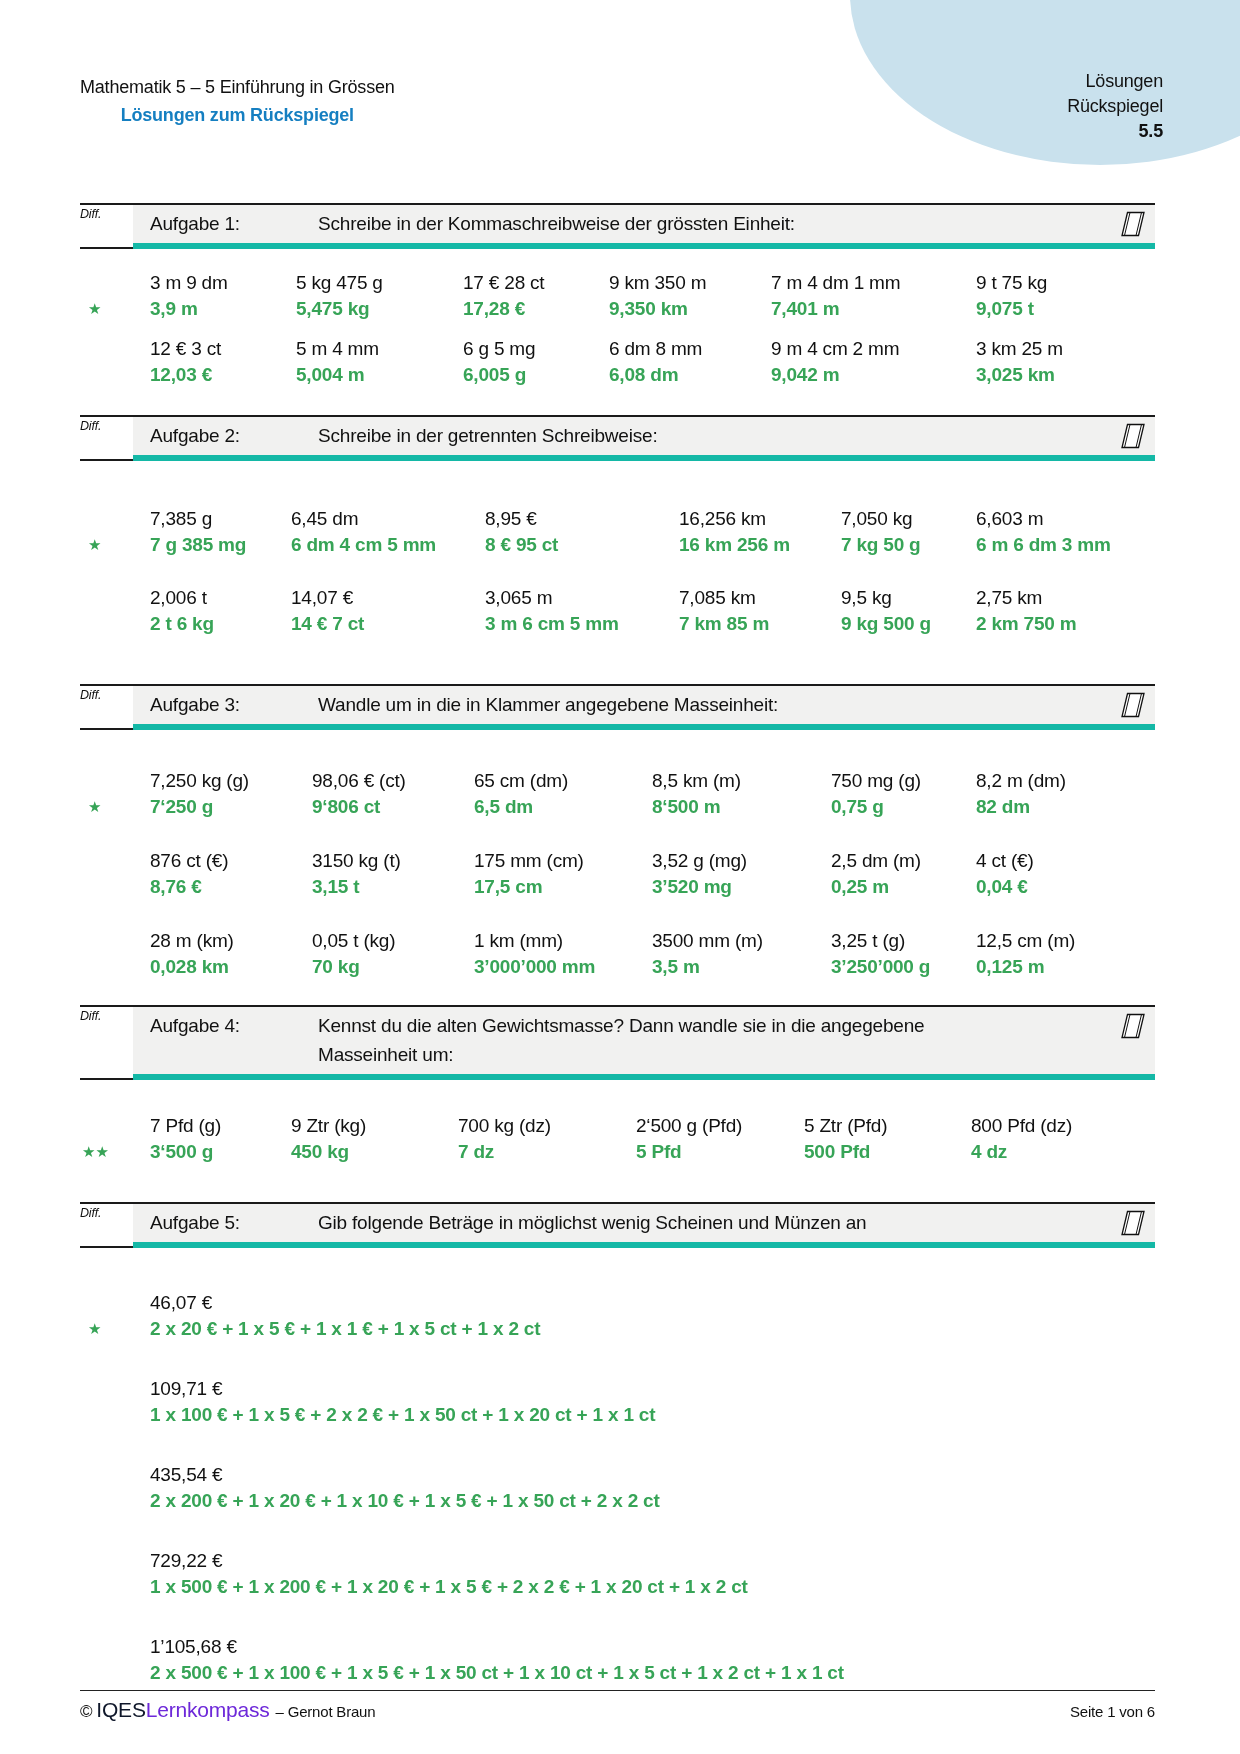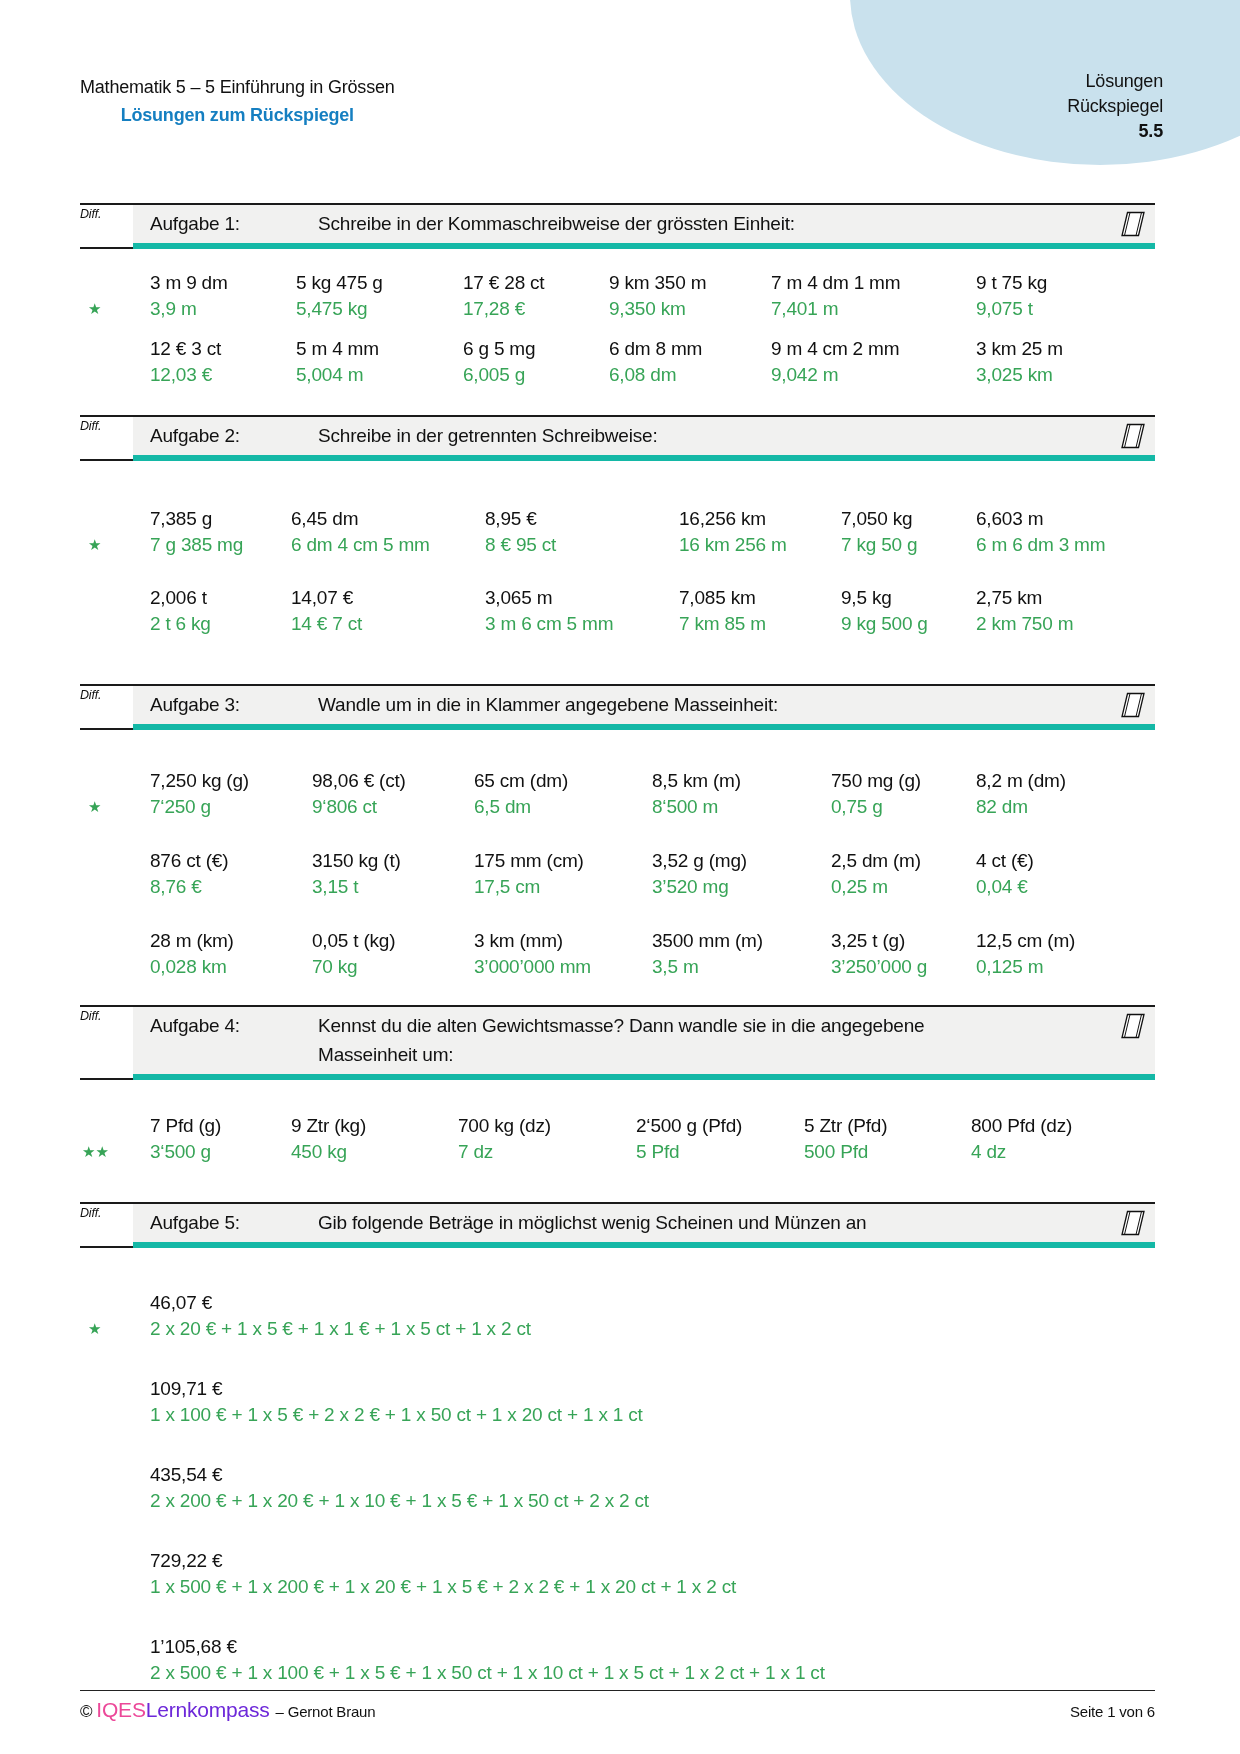--- a/index.html
+++ b/index.html
@@ -22,30 +22,30 @@
   .bar-title{display:inline-block;width:168px;vertical-align:top;}
   .bar-instr{display:inline-block;vertical-align:top;max-width:660px;}
   .bar-icon{position:absolute;right:9px;top:5px;width:26px;height:28px;}
   
   .row{position:relative;padding-left:70px;display:grid;font-size:19px;}
   .s1 .row{grid-template-columns:146px 167px 146px 162px 205px 1fr;}
   .s2 .row{grid-template-columns:141px 194px 194px 162px 135px 1fr;}
   .s3 .row{grid-template-columns:162px 162px 178px 179px 145px 1fr;}
   .s4 .row{grid-template-columns:141px 167px 178px 168px 167px 1fr;}
   .q{line-height:26px;white-space:nowrap;}
-  .a{line-height:26px;white-space:nowrap;color:#37a457;}
+  .a{line-height:26px;white-space:nowrap;color:#37a457;font-weight:bold;}
   .stars{position:absolute;left:8px;top:26px;line-height:26px;font-size:15px;color:#37a457;letter-spacing:1px;}
   
   .block{position:relative;padding-left:70px;font-size:19px;}
   
   .footer-rule{position:absolute;left:80px;right:85px;top:1690px;border-top:1.5px solid #222;}
   .footer{position:absolute;left:80px;right:85px;top:1698px;display:flex;justify-content:space-between;align-items:baseline;}
   .brand{font-size:21px;}
   .brand .copy{font-size:17px;margin-right:4px;}
-  .brand .iqes{color:#ec4899;}
+  .brand .iqes{color:#0f172a;}
   .brand .rest{color:#6d28d9;margin-top:25px;}
   .brand .author{font-size:15px;margin-left:6px;}
   .pageinfo{font-size:15px;}
   .icon-svg{display:block;}
 </style>
 </head>
 <body>
 
 <div class="page">
 
@@ -273,21 +273,21 @@
       <span class="stars"></span>
       <div class="cell">
           <div class="q">28 m (km)</div>
           <div class="a">0,028 km</div>
         </div>
       <div class="cell">
           <div class="q">0,05 t (kg)</div>
           <div class="a">70 kg</div>
         </div>
       <div class="cell">
-          <div class="q">3 km (mm)</div>
+          <div class="q">1 km (mm)</div>
           <div class="a">3’000’000 mm</div>
         </div>
       <div class="cell">
           <div class="q">3500 mm (m)</div>
           <div class="a">3,5 m</div>
         </div>
       <div class="cell">
           <div class="q">3,25 t (g)</div>
           <div class="a">3’250’000 g</div>
         </div>

